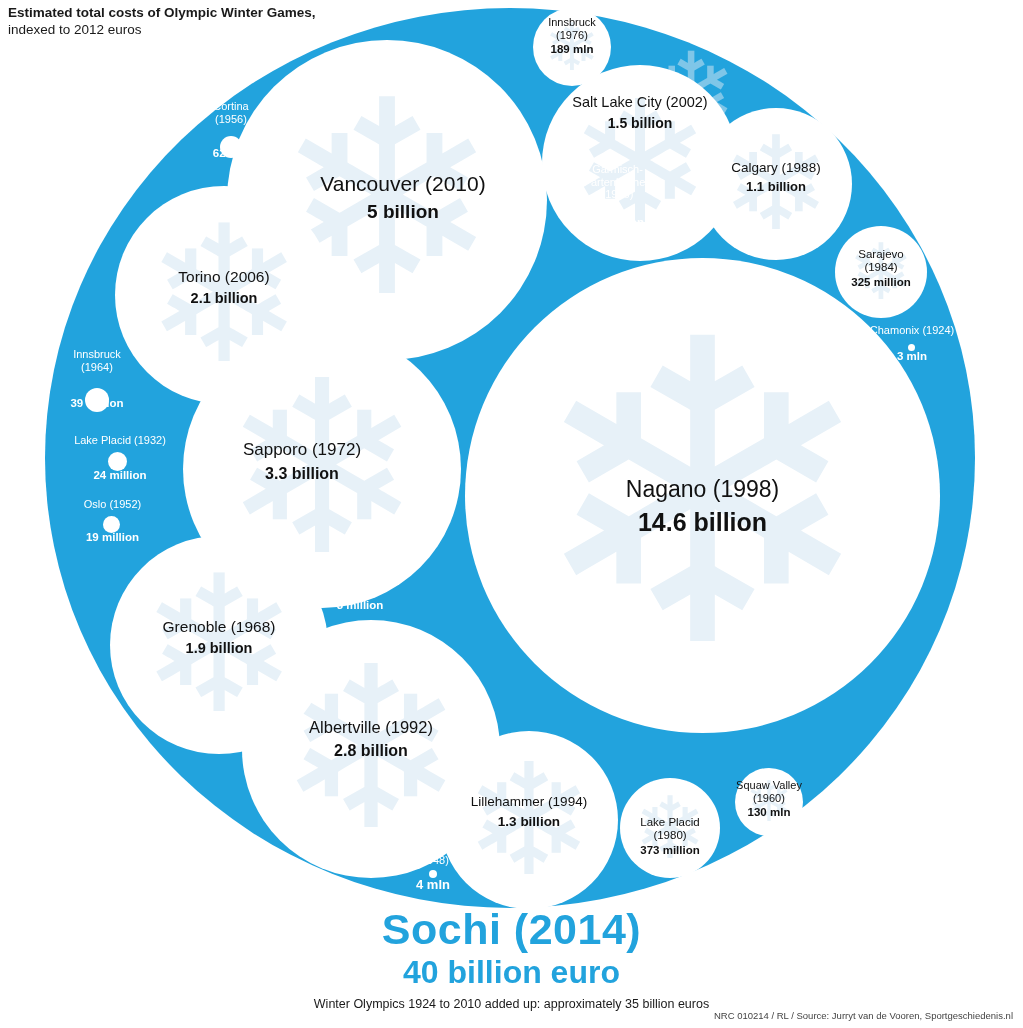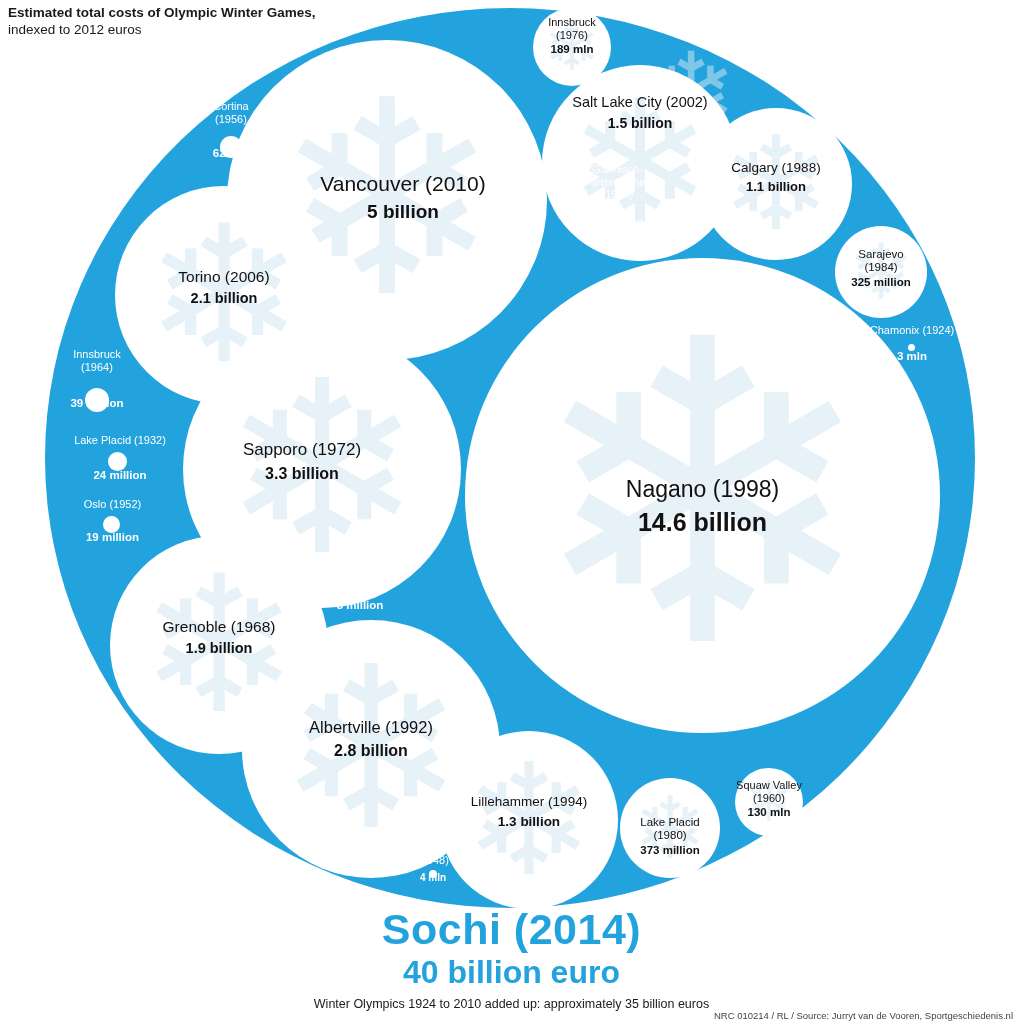--- a/index.html
+++ b/index.html
@@ -243,21 +243,21 @@
   <div class="bubble" style="left:308px;top:585px;width:7px;height:7px;"></div>
   <div class="lbl outside" style="left:250px;top:565px;width:130px;font-size:11px;">
     <span class="name">St. Moritz (1928)</span>
     <span class="val" style="margin-top:13px;font-size:11.5px;">3 million</span>
   </div>
 
   <div class="bubble" style="left:384px;top:862px;width:8px;height:8px;"></div>
   <div class="lbl outside" style="left:333px;top:833px;width:110px;font-size:11px;">
     <span class="name">St. Moritz</span>
     <span class="name">(1948)</span>
-    <span class="val" style="margin-top:6px;font-size:10px;">4 mln</span>
+    <span class="val" style="margin-top:12px;font-size:13px;">4 mln</span>
   </div>
 
 </div>
 
 <div id="footer">
   <div id="sochi-title">Sochi (2014)</div>
   <div id="sochi-value">40 billion euro</div>
   <div id="note">Winter Olympics 1924 to 2010 added up: approximately 35 billion euros</div>
 </div>
 <div id="credit">NRC 010214 / RL / Source: Jurryt van de Vooren, Sportgeschiedenis.nl</div>

